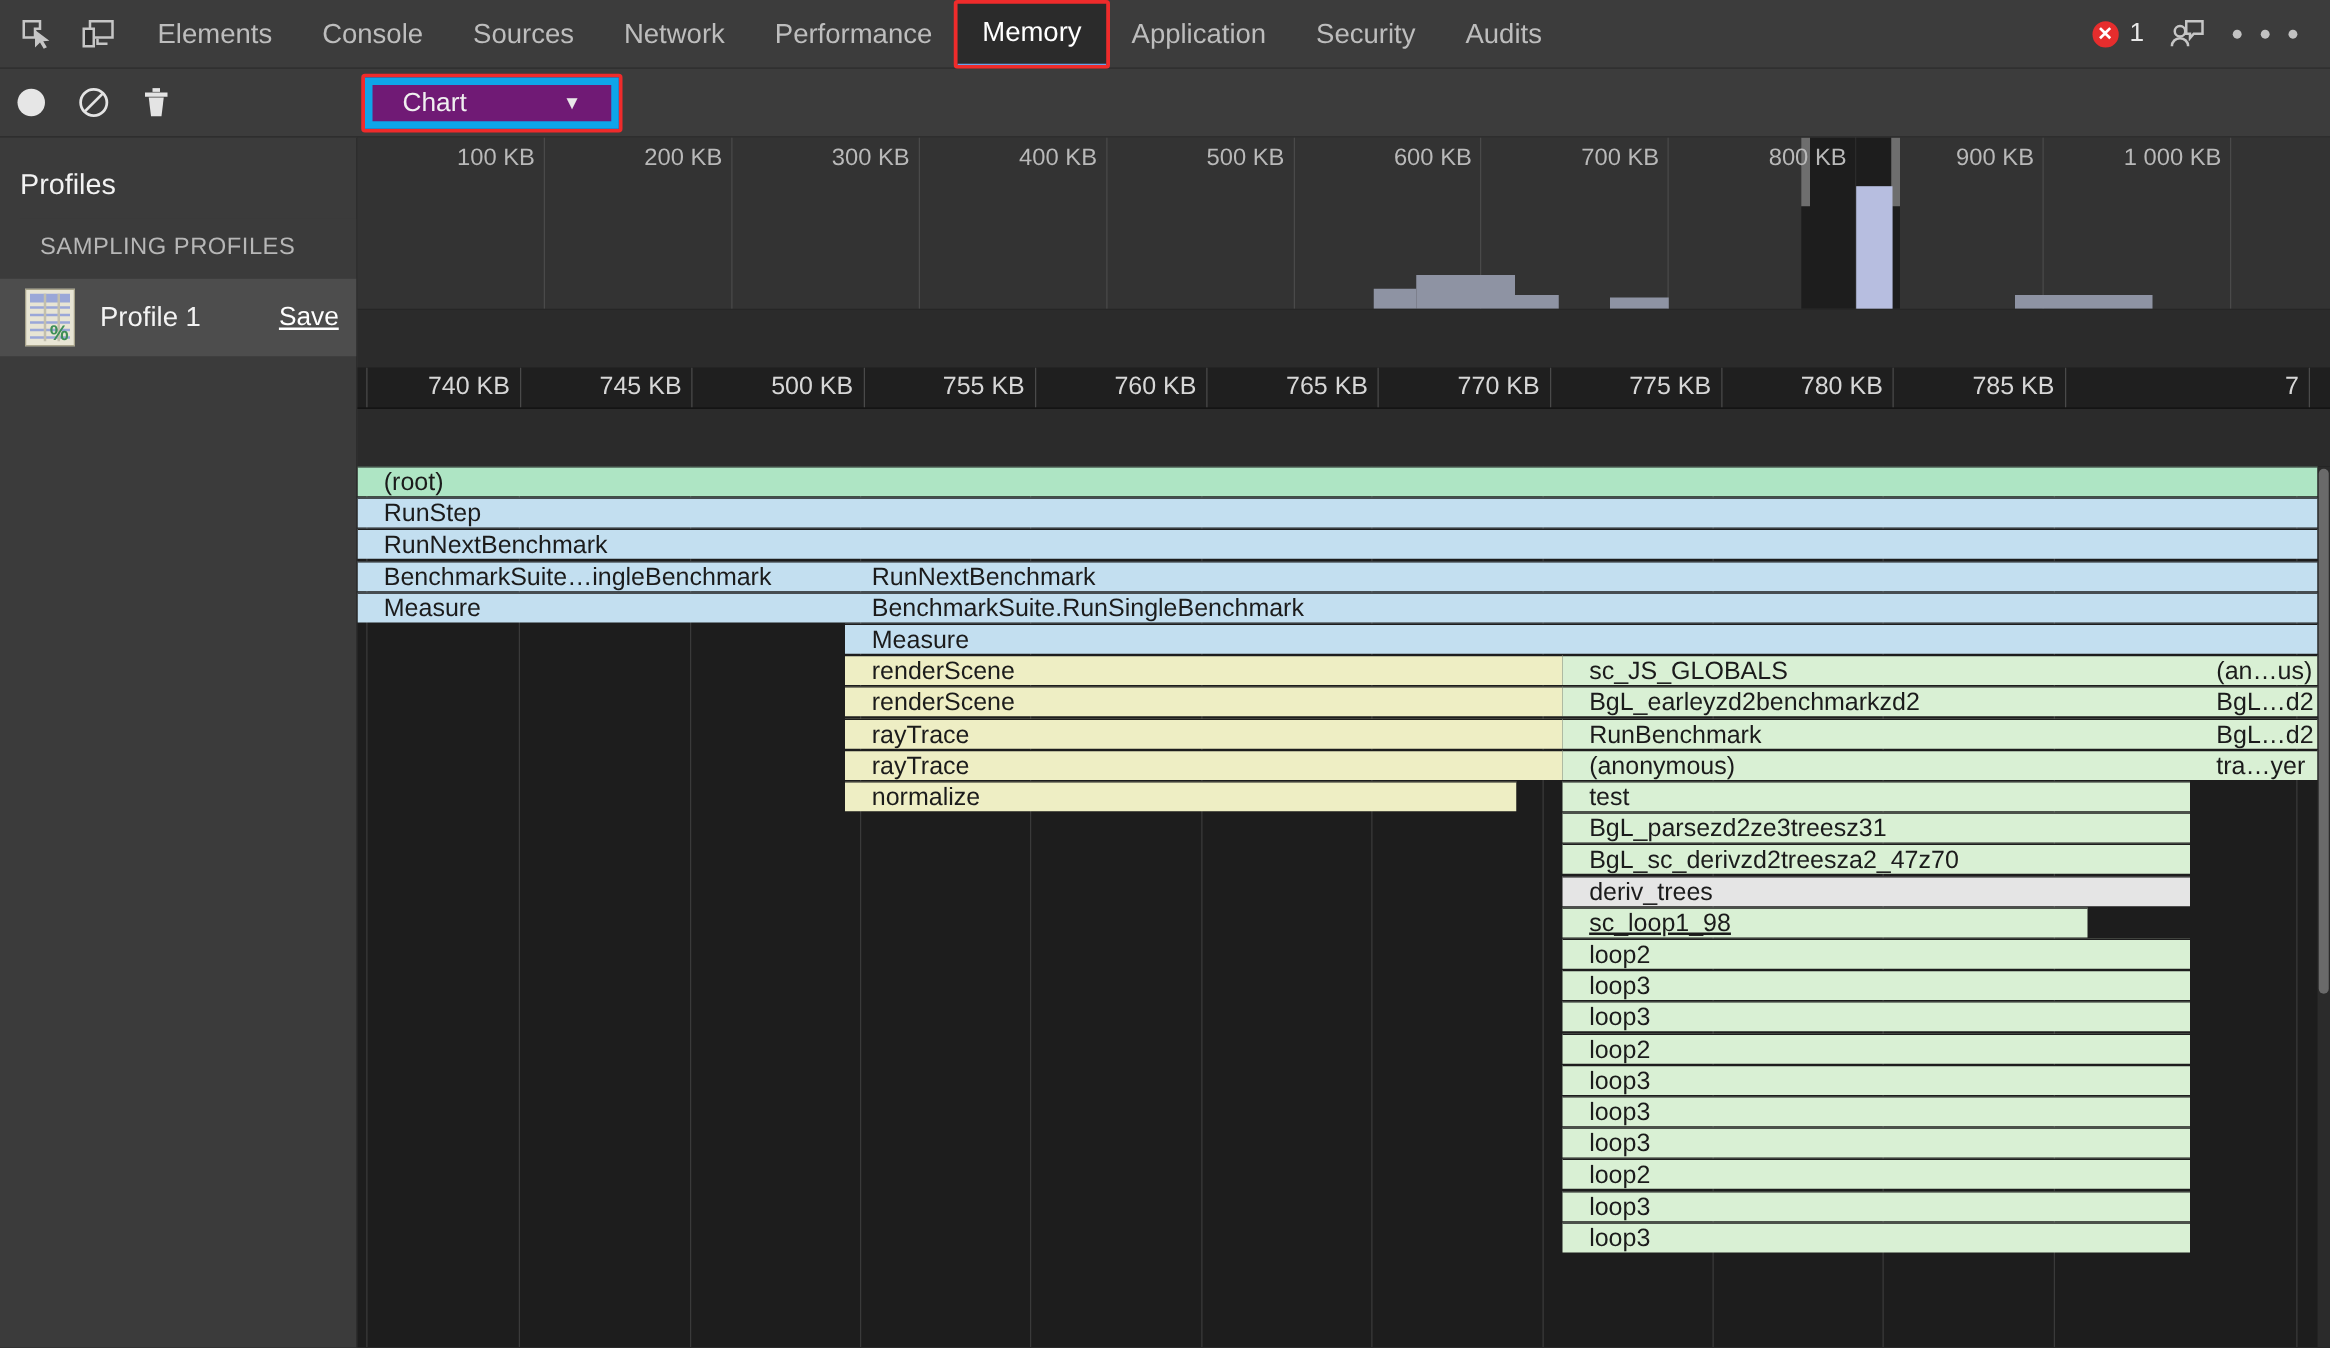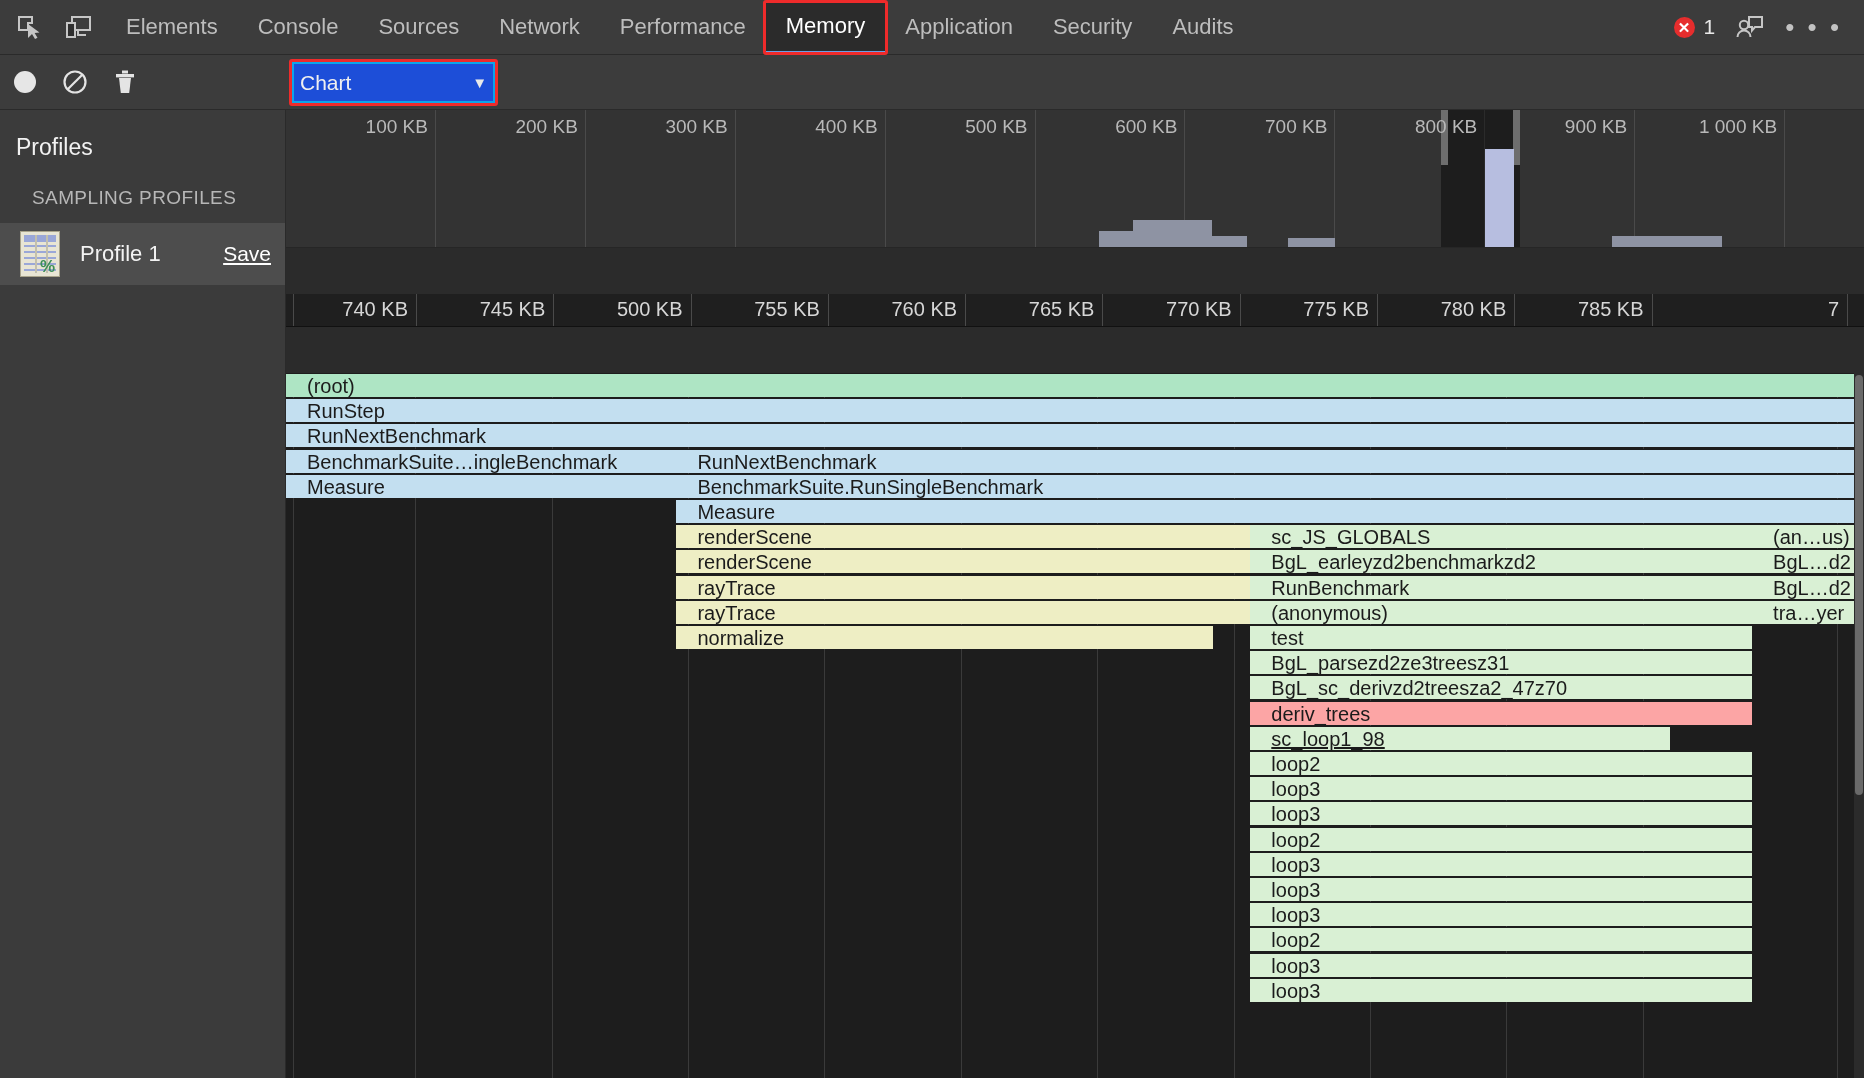--- a/index.html
+++ b/index.html
@@ -70,24 +70,24 @@
   .tb-btn { width: 50px; height: 42px; display:flex; align-items:center; justify-content:center; cursor:pointer; }
   .record-dot { width: 22px; height: 22px; border-radius: 50%; background: #e6e6e6; }
   .select-wrap {
     position: absolute; left: 289px; top: 4px;
     width: 209px; height: 47px;
     border: 3px solid #ef2b2b; border-radius: 3px;
     display: flex; align-items: center;
   }
   .select-box {
     flex: 1; height: 100%;
-    background: #1d4ed8;
-    border: 2px solid #0ea5e9;
-    display: flex; align-items: center;
-    padding: 0 6px;
+    background: #701a75;
+    border: 6px solid #0ea5e9;
+    display: flex; align-items: center;
+    padding: 0 24px;
     color: #f0f0f0; font-size: 21px;
     cursor: pointer;
   }
   .select-arrow { margin-left: auto; font-size: 15px; color: #e9e9e9; }
 
   
   .main { display: flex; height: calc(1078px - 110px); }
 
   
   .sidebar {
@@ -408,21 +408,21 @@
           <div class="fbar" style="left: 390.432px; width: 573.888px; top: 201.6px; background: rgb(238, 238, 196);">rayTrace</div>
           <div class="fbar" style="left: 964.32px; width: 501.76px; top: 201.6px; background: rgb(217, 240, 212);">RunBenchmark</div>
           <div class="fbar" style="left: 1466.08px; width: 101.92px; top: 201.6px; background: rgb(217, 240, 212);">BgL…d2</div>
           <div class="fbar" style="left: 390.432px; width: 573.888px; top: 226.8px; background: rgb(238, 238, 196);">rayTrace</div>
           <div class="fbar" style="left: 964.32px; width: 501.76px; top: 226.8px; background: rgb(217, 240, 212);">(anonymous)</div>
           <div class="fbar" style="left: 1466.08px; width: 101.92px; top: 226.8px; background: rgb(217, 240, 212);">tra…yer</div>
           <div class="fbar" style="left: 390.432px; width: 537px; top: 252px; background: rgb(238, 238, 196);">normalize</div>
           <div class="fbar" style="left: 964.32px; width: 501.76px; top: 252px; background: rgb(217, 240, 212);">test</div>
           <div class="fbar" style="left: 964.32px; width: 501.76px; top: 277.2px; background: rgb(217, 240, 212);">BgL_parsezd2ze3treesz31</div>
           <div class="fbar" style="left: 964.32px; width: 501.76px; top: 302.4px; background: rgb(217, 240, 212);">BgL_sc_derivzd2treesza2_47z70</div>
-          <div class="fbar" style="left: 964.32px; width: 501.76px; top: 327.6px; background: #fca5a5;">deriv_trees</div>
+          <div class="fbar" style="left: 964.32px; width: 501.76px; top: 327.6px; background: #e5e5e5;">deriv_trees</div>
           <div class="fbar" style="left: 964.32px; width: 420px; top: 352.8px; background: rgb(217, 240, 212); text-decoration: underline;">sc_loop1_98</div>
           <div class="fbar" style="left: 964.32px; width: 501.76px; top: 378px; background: rgb(217, 240, 212);">loop2</div>
           <div class="fbar" style="left: 964.32px; width: 501.76px; top: 403.2px; background: rgb(217, 240, 212);">loop3</div>
           <div class="fbar" style="left: 964.32px; width: 501.76px; top: 428.4px; background: rgb(217, 240, 212);">loop3</div>
           <div class="fbar" style="left: 964.32px; width: 501.76px; top: 453.6px; background: rgb(217, 240, 212);">loop2</div>
           <div class="fbar" style="left: 964.32px; width: 501.76px; top: 478.8px; background: rgb(217, 240, 212);">loop3</div>
           <div class="fbar" style="left: 964.32px; width: 501.76px; top: 504px; background: rgb(217, 240, 212);">loop3</div>
           <div class="fbar" style="left: 964.32px; width: 501.76px; top: 529.2px; background: rgb(217, 240, 212);">loop3</div>
           <div class="fbar" style="left: 964.32px; width: 501.76px; top: 554.4px; background: rgb(217, 240, 212);">loop2</div>
           <div class="fbar" style="left: 964.32px; width: 501.76px; top: 579.6px; background: rgb(217, 240, 212);">loop3</div>

